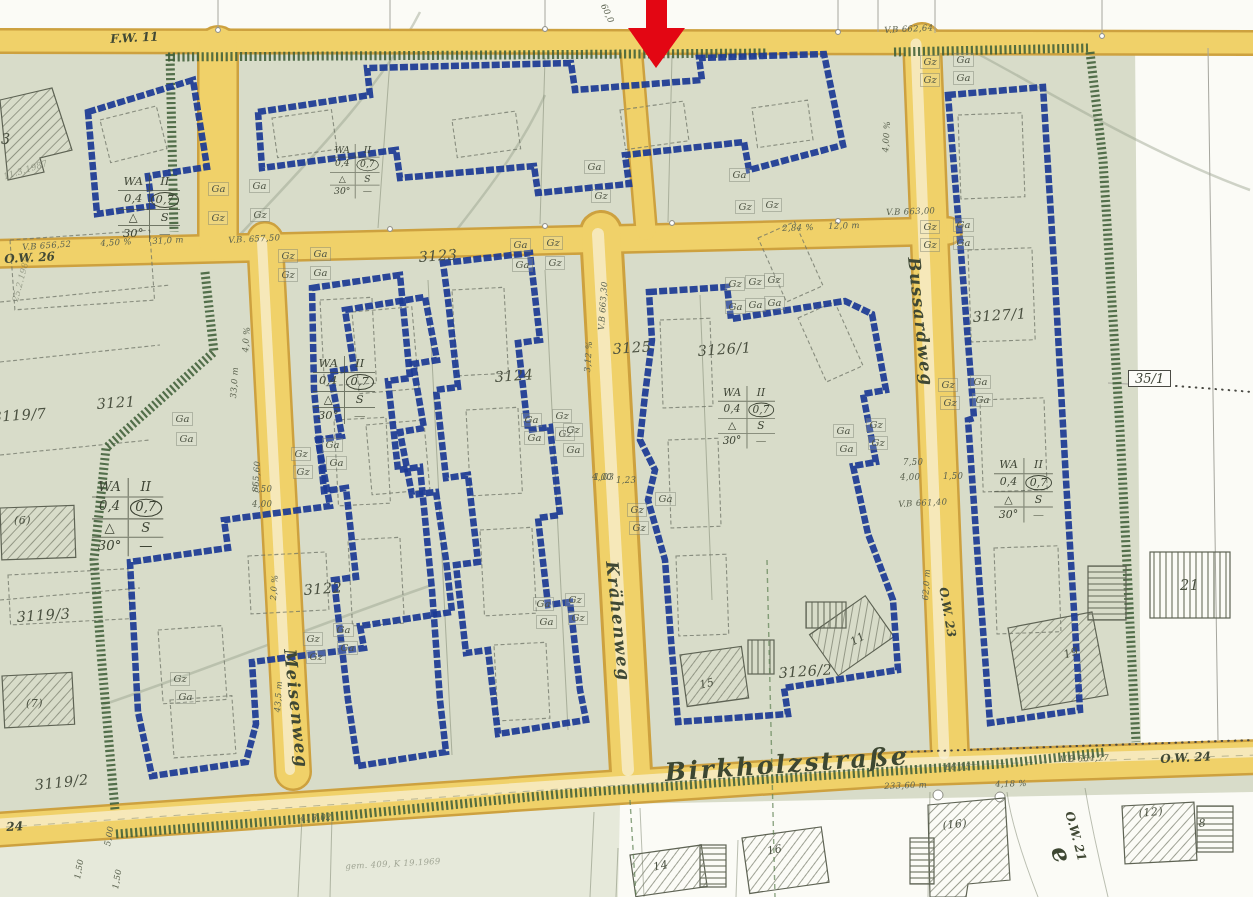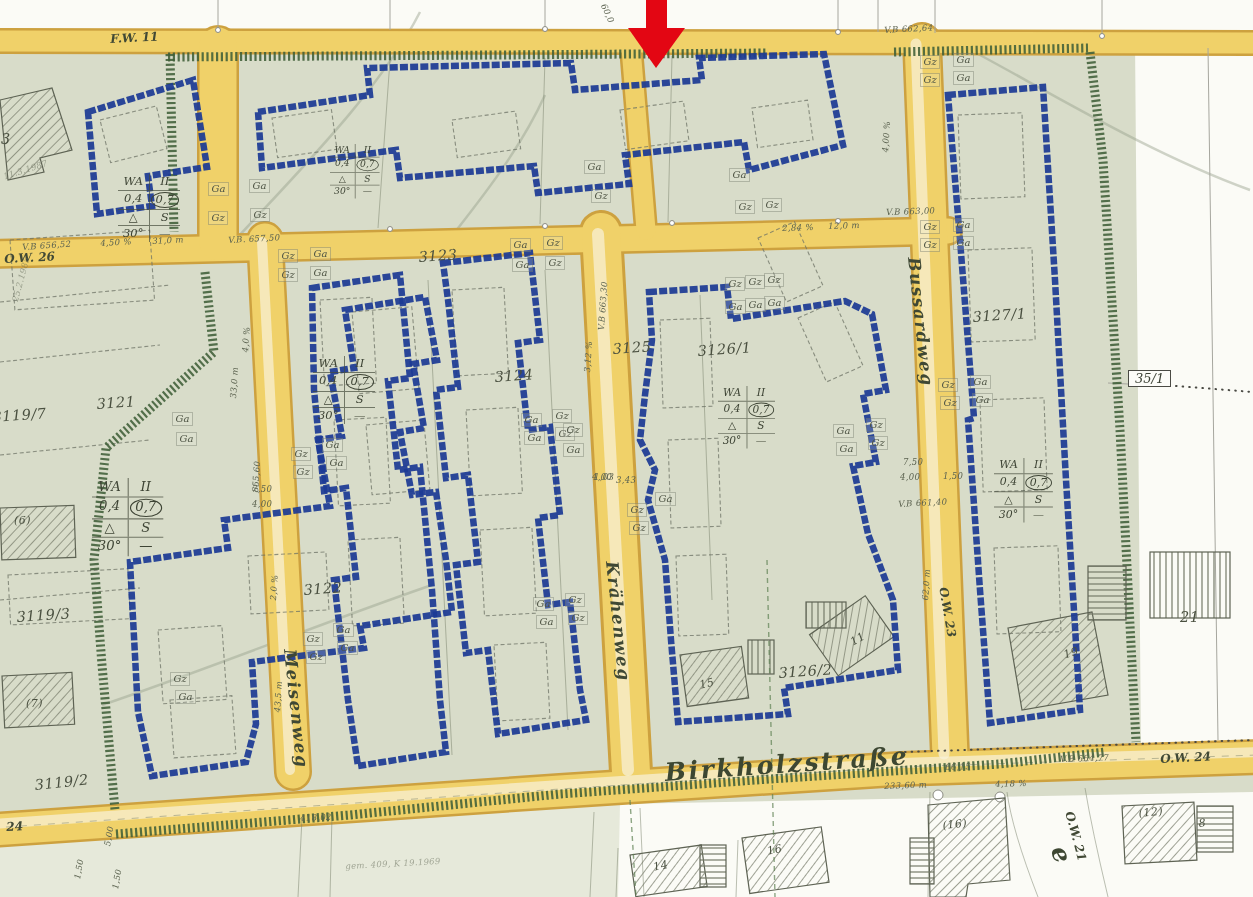--- a/index.html
+++ b/index.html
@@ -255,21 +255,21 @@
       <div class="lbl p" style="left: 303px; top: 582px; transform: rotate(-4deg);">3122</div>
       <div class="lbl p" style="left: 418px; top: 249px; transform: rotate(-4deg);">3123</div>
       <div class="lbl p" style="left: 494px; top: 369px; transform: rotate(-4deg);">3124</div>
       <div class="lbl p" style="left: 612px; top: 341px; transform: rotate(-4deg);">3125</div>
       <div class="lbl p" style="left: 697px; top: 343px; transform: rotate(-4deg);">3126/1</div>
       <div class="lbl p" style="left: 778px; top: 665px; transform: rotate(-4deg);">3126/2</div>
       <div class="lbl p" style="left: 972px; top: 309px; transform: rotate(-4deg);">3127/1</div>
       <div class="lbl p" style="left: -8px; top: 409px; transform: rotate(-4deg);">3119/7</div>
       <div class="lbl p" style="left: 16px; top: 609px; transform: rotate(-4deg);">3119/3</div>
       <div class="lbl p" style="left: 34px; top: 777px; transform: rotate(-6deg);">3119/2</div>
-      <div class="lbl p" style="left: 1180px; top: 577px; margin-top: 32px;">21</div>
+      <div class="lbl p" style="left: 1180px; top: 577px;">21</div>
       <div class="lbl p p-sm" style="left: 1062px; top: 649px; transform: rotate(-18deg);">19</div>
       <div class="lbl p" style="left: 1px; top: 131px;">3</div>
       <div class="lbl p p-sm" style="left: 14px; top: 514px;">(6)</div>
       <div class="lbl p p-sm" style="left: 26px; top: 697px;">(7)</div>
       <div class="lbl p p-sm" style="left: 942px; top: 819px; transform: rotate(-6deg);">(16)</div>
       <div class="lbl p p-sm" style="left: 1138px; top: 807px; transform: rotate(-6deg);">(12)</div>
       <div class="lbl p p-sm" style="left: 652px; top: 861px; transform: rotate(-12deg);">14</div>
       <div class="lbl p p-sm" style="left: 766px; top: 845px; transform: rotate(-12deg);">16</div>
       <div class="lbl p p-sm" style="left: 698px; top: 679px; transform: rotate(-14deg);">15</div>
       <div class="lbl p p-sm" style="left: 848px; top: 637px; transform: rotate(-30deg);">11</div>
@@ -352,21 +352,21 @@
       <div class="lbl d" style="left: 228px; top: 398px; transform: rotate(-86deg);">33,0 m</div>
       <div class="lbl d" style="left: 250px; top: 492px; transform: rotate(-86deg);">855,60</div>
       <div class="lbl d" style="left: 252px; top: 484px;">7,50</div>
       <div class="lbl d" style="left: 252px; top: 499px;">4,00</div>
       <div class="lbl d" style="left: 268px; top: 600px; transform: rotate(-86deg);">2,0 %</div>
       <div class="lbl d" style="left: 272px; top: 712px; transform: rotate(-86deg);">43,5 m</div>
       <div class="lbl d" style="left: 582px; top: 372px; transform: rotate(-86deg);">3,12 %</div>
       <div class="lbl d" style="left: 596px; top: 330px; transform: rotate(-86deg);">V.B 663,30</div>
       <div class="lbl d" style="left: 594px; top: 472px;">1,03</div>
       <div class="lbl d" style="left: 592px; top: 472px;">4,00</div>
-      <div class="lbl d" style="left: 616px; top: 475px;">3,43</div>
+      <div class="lbl d" style="left: 616px; top: 475px;">1,23</div>
       <div class="lbl d" style="left: 903px; top: 457px;">7,50</div>
       <div class="lbl d" style="left: 900px; top: 472px;">4,00</div>
       <div class="lbl d" style="left: 943px; top: 471px;">1,50</div>
       <div class="lbl d" style="left: 898px; top: 499px; transform: rotate(-3deg);">V.B 661,40</div>
       <div class="lbl d" style="left: 920px; top: 600px; transform: rotate(-86deg);">62,0 m</div>
       <div class="lbl d" style="left: 995px; top: 779px; transform: rotate(-2deg);">4,18 %</div>
       <div class="lbl d" style="left: 945px; top: 762px; transform: rotate(-2deg);">66,15</div>
       <div class="lbl d" style="left: 1060px; top: 754px; transform: rotate(-2deg);">V.B 664,77</div>
       <div class="lbl d" style="left: 884px; top: 781px; transform: rotate(-2deg);">233,60 m</div>
       <div class="lbl d" style="left: 300px; top: 813px; transform: rotate(-2deg);">418,02</div>

